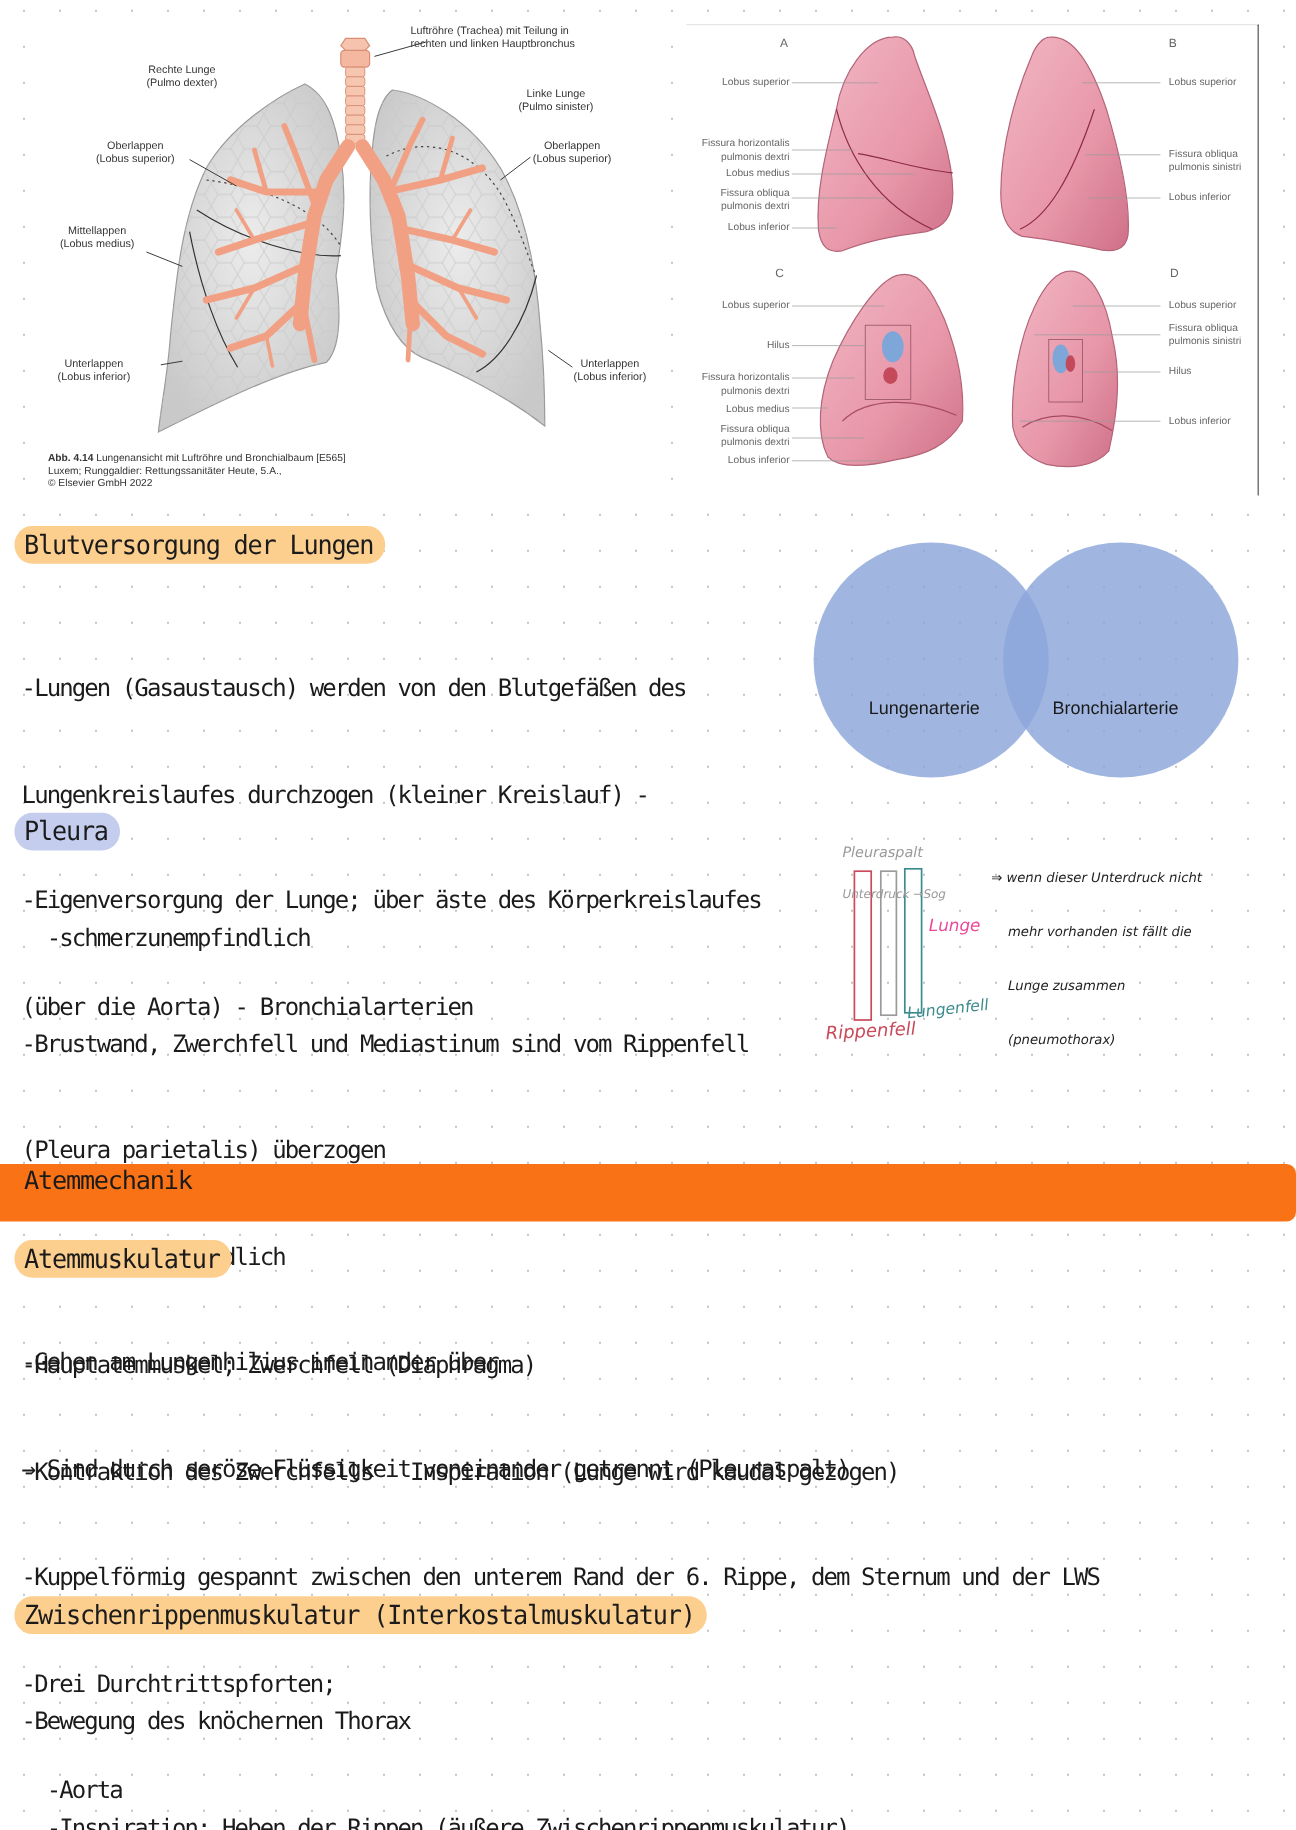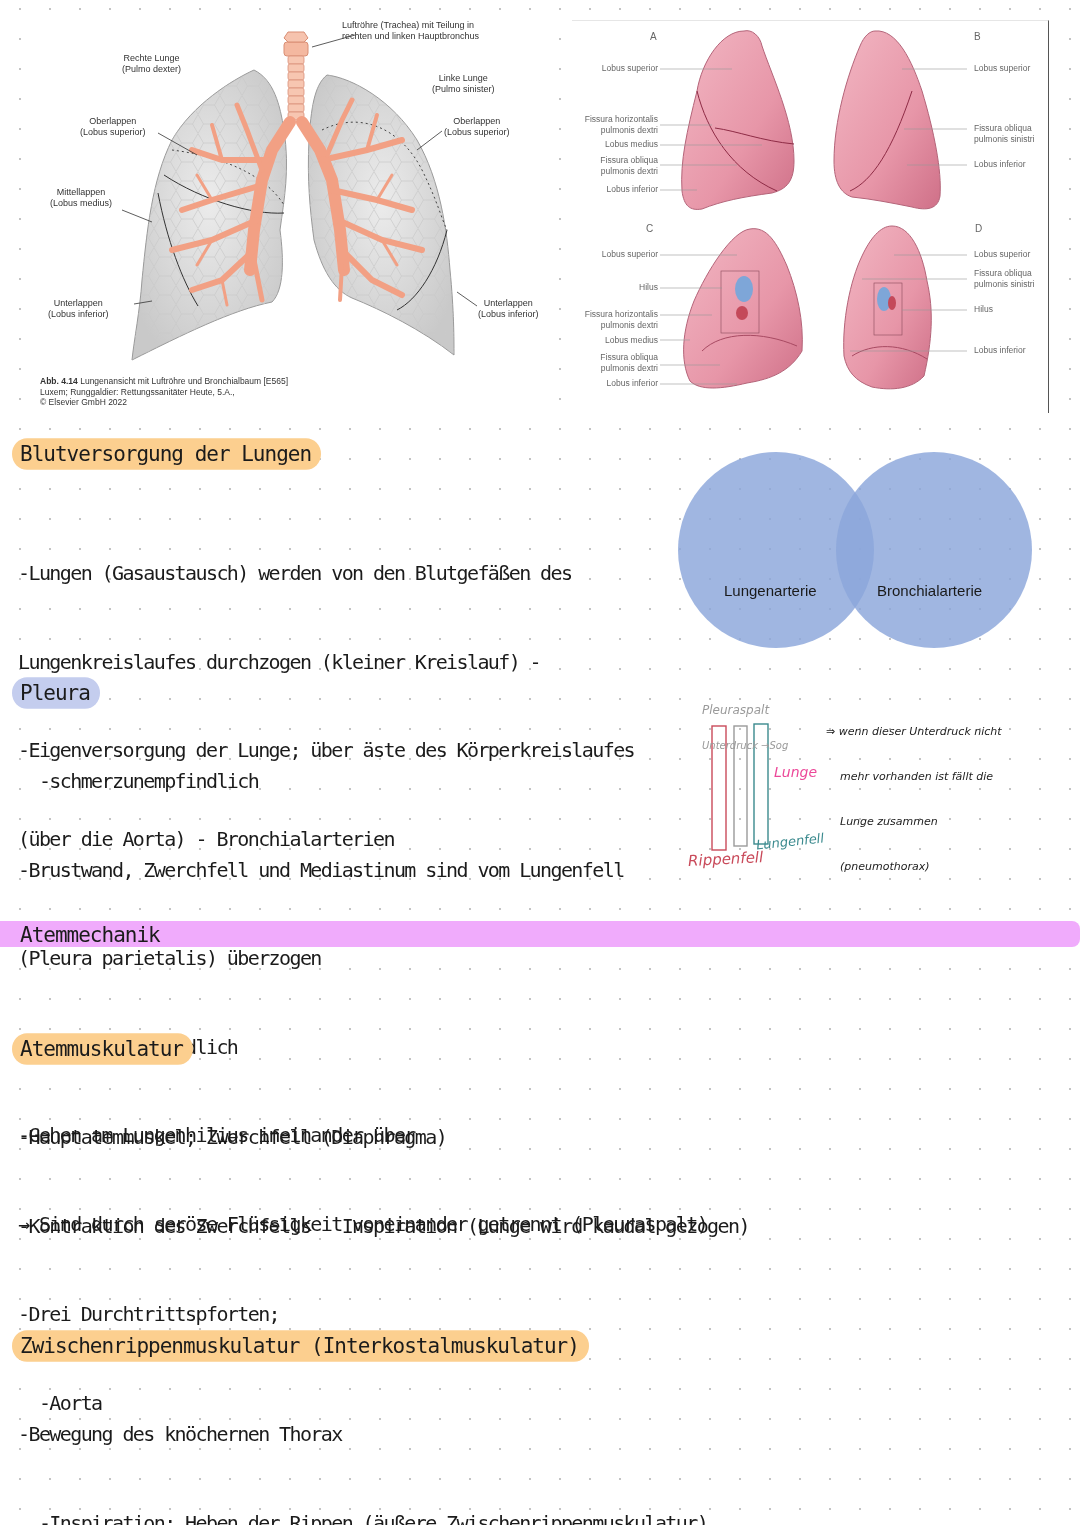--- a/index.html
+++ b/index.html
@@ -23,21 +23,21 @@
   
   .fig2 { left: 572px; top: 20px; width: 476px; height: 392px; background: #fff; border-right: 1px solid #555; border-top: 1px solid #e6e6e6; }
   .fig2 .lbl { position: absolute; font-family: "Liberation Sans", sans-serif; font-size: 8.5px; line-height: 10.5px; color: #666; white-space: nowrap; }
   .fig2 .lbl.r { text-align: right; }
   .fig2 .letter { position: absolute; font-family: "Liberation Sans", sans-serif; font-size: 10px; color: #666; }
 
   
   .hl { position: absolute; font-family: "DejaVu Sans Mono", monospace; font-size: 21px; line-height: 30px; padding: 0 10px 0 8px; border-radius: 16px; letter-spacing: -1px; transform: scaleY(1.05); }
   .hl.orange { background: #fccf8f; }
   .hl.blue { background: #c4cdee; }
-  .bar { position: absolute; left: 0; top: 921px; width: 1080px; height: 26px; background: #f0abfc; border-radius: 0 8px 8px 0; }
+  .bar { position: absolute; left: 0; top: 970px; width: 1080px; height: 48px; background: #f97316; border-radius: 0 8px 8px 0; }
   .bar span { position: absolute; left: 20px; top: 2px; font-size: 21px; letter-spacing: -1px; }
 
   .txt { position: absolute; font-family: "DejaVu Sans Mono", monospace; font-size: 20px; line-height: 29.5px; letter-spacing: -1.6px; white-space: pre; color: #1b1b1b; }
 
   
   .venn { left: 678px; top: 450px; width: 356px; height: 200px; }
   .venn .circle { position: absolute; width: 196px; height: 196px; border-radius: 50%; background: rgba(139, 166, 218, 0.82); top: 2px; }
   .venn .vlabel { position: absolute; font-family: "Liberation Sans", sans-serif; font-size: 15px; color: #1a1a1a; top: 90px; margin-top: 42px; }
 
   
@@ -253,21 +253,21 @@
 <div class="abs venn">
   <div class="circle" style="left:0;"></div>
   <div class="circle" style="left:158px;"></div>
   <div class="vlabel" style="left:46px;">Lungenarterie</div>
   <div class="vlabel" style="left:199px;">Bronchialarterie</div>
 </div>
 
 <div class="hl blue" style="left:12px;top:678px;">Pleura</div>
 <div class="txt" style="left:18px;top:708px;">
   <div>  -schmerzunempfindlich</div>
-  <div>-Brustwand, Zwerchfell und Mediastinum sind vom Lungenfell</div>
+  <div>-Brustwand, Zwerchfell und Mediastinum sind vom Rippenfell</div>
   <div>(Pleura parietalis) überzogen</div>
   <div>  -schmerzempfindlich</div>
   <div>-Gehen am Lungenhilius ineinander über</div>
   <div>→ Sind durch seröse Flüssigkeit voneinander getrennt (Pleuraspalt)</div>
 </div>
 
 <div class="abs" style="left:690px;top:680px;width:360px;height:200px;">
   <svg width="120" height="170" style="position:absolute;left:0;top:30px;">
     <rect x="22" y="16" width="14" height="124" fill="none" stroke="#c94a5a" stroke-width="1.4"></rect>
     <rect x="44" y="16" width="13" height="120" fill="none" stroke="#9a9a9a" stroke-width="1.4"></rect>
@@ -289,20 +289,21 @@
 </div>
 
 <div class="bar">
   <span>Atemmechanik</span>
 </div>
 
 <div class="hl orange" style="left:12px;top:1034px;">Atemmuskulatur</div>
 <div class="txt" style="left:18px;top:1064px;">
   <div>-Hauptatemmuskel; Zwerchfell (Diaphragma)</div>
   <div>-Kontraktion des Zwerchfells   Inspiration (Lunge wird kaudal gezogen)</div>
+  <div>-Kuppelförmig gespannt zwischen den unterem Rand der 6. Rippe, dem Sternum und der LWS</div>
   <div>-Drei Durchtrittspforten;</div>
   <div>  -Aorta</div>
   
   
   
 </div>
 
 <div class="hl orange" style="left:12px;top:1331px;">Zwischenrippenmuskulatur (Interkostalmuskulatur)</div>
 <div class="txt" style="left:18px;top:1361px;">
   <div>-Bewegung des knöchernen Thorax</div>

